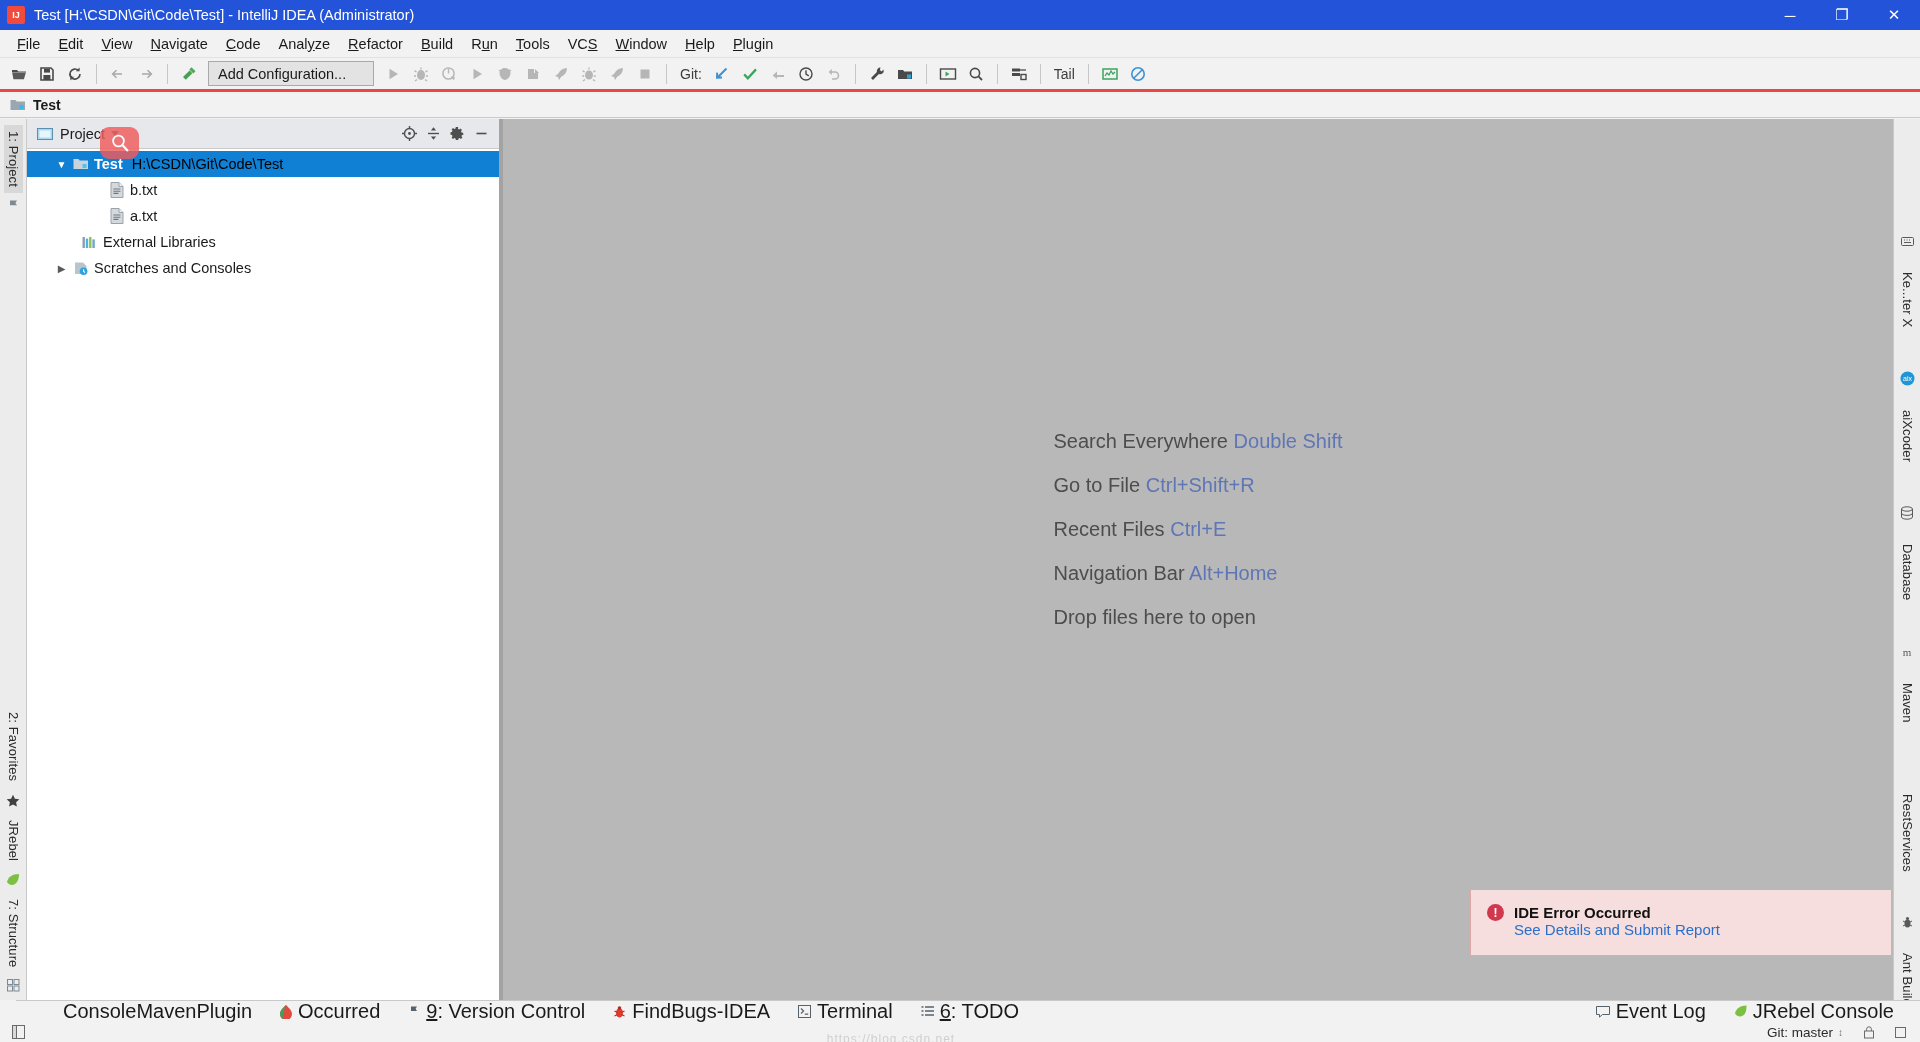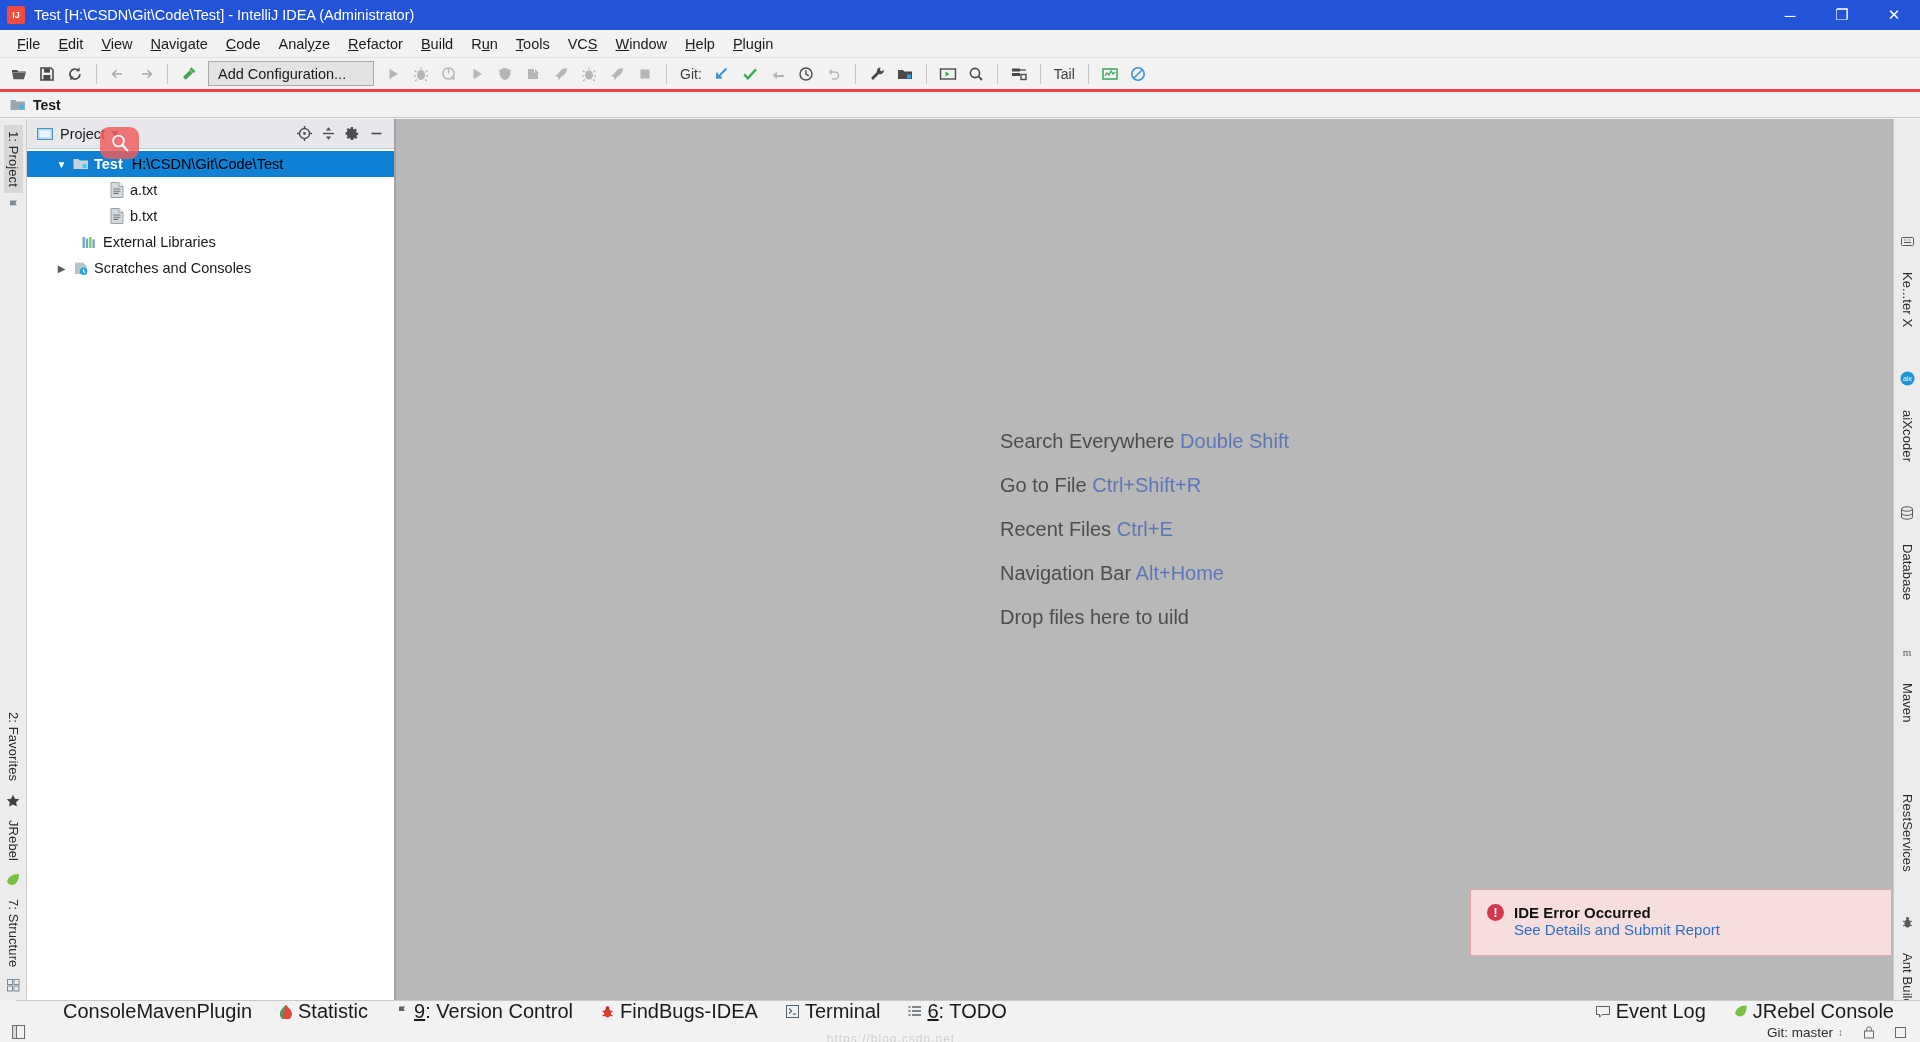--- a/index.html
+++ b/index.html
@@ -89,22 +89,22 @@
   .vtab {
     writing-mode: vertical-rl; text-orientation: mixed;
     font-size: 13px; color: #2b2b2b; padding: 6px 2px;
     white-space: nowrap; letter-spacing: 0.1px;
   }
   .vtab.sel { background: #d8d8d8; }
   .strip-icon { margin: 6px 0; font-size: 14px; color: #5a5a5a; }
 
   
   #project-panel {
-    width: 369px; background: #ffffff;
-    border-right: 2px solid #a3a3a3;
+    width: 476px; background: #ffffff;
+    border-right: 4px solid #a3a3a3;
     display: flex; flex-direction: column; position: relative; justify-content: center;
   }
   #pp-header {
     height: 30px; background: #e6e8ec;
     display: flex; align-items: center; padding: 0 6px 0 10px;
     border-bottom: 1px solid #c9c9c9; position: relative;
   }
   #pp-header .pp-title { font-size: 14.5px; color: #1a1a1a; margin-left: 7px; }
   #pp-header .caret {
     margin-left: 6px; width: 0; height: 0;
@@ -519,32 +519,32 @@
       </div>
 
       <div class="trow" style="padding-left:79px;">
         <span class="ticon">
           <svg width="14" height="16" viewBox="0 0 14 16">
               <path d="M1 0.5h8l4 4v11H1z" fill="#d3d9dd" stroke="#9aa3aa"></path>
               <path d="M9 0.5v4h4" fill="#eef2f4" stroke="#9aa3aa"></path>
               <path d="M3.4 7h7M3.4 9.2h7M3.4 11.4h5" stroke="#6f787e" stroke-width="1.1"></path>
             </svg>
         </span>
-        <span class="tlabel">a.txt</span>
+        <span class="tlabel">b.txt</span>
       </div>
 
       <div class="trow" style="padding-left:79px;">
         <span class="ticon">
           <svg width="14" height="16" viewBox="0 0 14 16">
               <path d="M1 0.5h8l4 4v11H1z" fill="#d3d9dd" stroke="#9aa3aa"></path>
               <path d="M9 0.5v4h4" fill="#eef2f4" stroke="#9aa3aa"></path>
               <path d="M3.4 7h7M3.4 9.2h7M3.4 11.4h5" stroke="#6f787e" stroke-width="1.1"></path>
             </svg>
         </span>
-        <span class="tlabel">b.txt</span>
+        <span class="tlabel">a.txt</span>
       </div>
 
       <div class="trow" style="padding-left:52px;">
         <span class="ticon">
           <svg width="15" height="15" viewBox="0 0 15 15">
               <rect x="0.5" y="2" width="2.4" height="11" fill="#8aa0ad"></rect>
               <rect x="3.8" y="3.6" width="2.4" height="9.4" fill="#4fb3e0"></rect>
               <rect x="7.1" y="2" width="2.4" height="11" fill="#8fc34c"></rect>
               <rect x="10.4" y="4.4" width="2.4" height="8.6" fill="#6fa8c4"></rect>
             </svg>
@@ -578,21 +578,21 @@
       </div>
       <div class="hint">
         <span>Recent Files</span>
         <span class="key">Ctrl+E</span>
       </div>
       <div class="hint">
         <span>Navigation Bar</span>
         <span class="key">Alt+Home</span>
       </div>
       <div class="hint">
-        <span>Drop files here to uild</span>
+        <span>Drop files here to open</span>
       </div>
     </div>
     <div id="edge-scroll"></div>
   </div>
 
   <div id="right-strip">
     <div class="strip-icon">
       <svg width="13" height="13" viewBox="0 0 13 13">
           <rect x="0.5" y="2.5" width="12" height="8" rx="1" fill="none" stroke="#5a5a5a"></rect>
           <path d="M3 5h1M5.5 5h1M8 5h1M3 7.5h7" stroke="#5a5a5a"></path>
@@ -645,21 +645,21 @@
   <div class="btab">
     <span>ConsoleMavenPlugin</span>
   </div>
   <div class="btab">
     <span>
       <svg width="12" height="14" viewBox="0 0 12 14">
           <path d="M6 0C3 3 0 5.5 0 9a6 6 0 0 0 12 0c0-3.5-3-6-6-9z" fill="#e04a3f"></path>
           <path d="M6 0C3 3 0 5.5 0 9a6 6 0 0 0 3 5.2C2 11 3.5 7 6 0z" fill="#3aa55c"></path>
         </svg>
     </span>
-    <span>Statistic</span>
+    <span>Occurred</span>
   </div>
   <div class="btab">
     <span>
       <svg width="12" height="14" viewBox="0 0 12 14">
           <path d="M2.5 1v12M3 1.5h6l-1.4 2.2L9 6H3z" fill="#55626b"></path>
         </svg>
     </span>
     <span><u>9</u>: Version Control</span>
   </div>
   <div class="btab">

